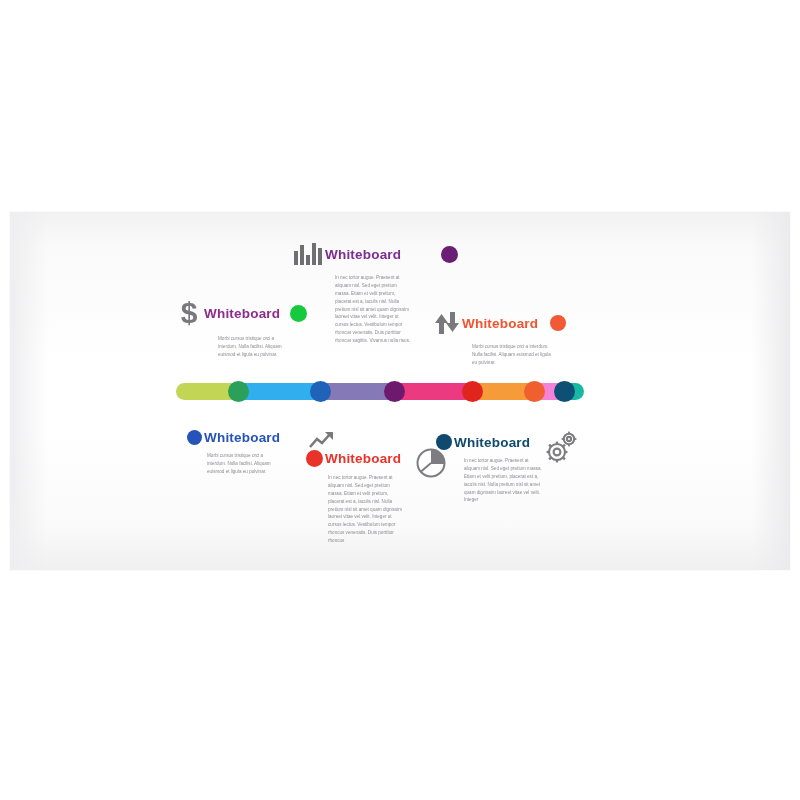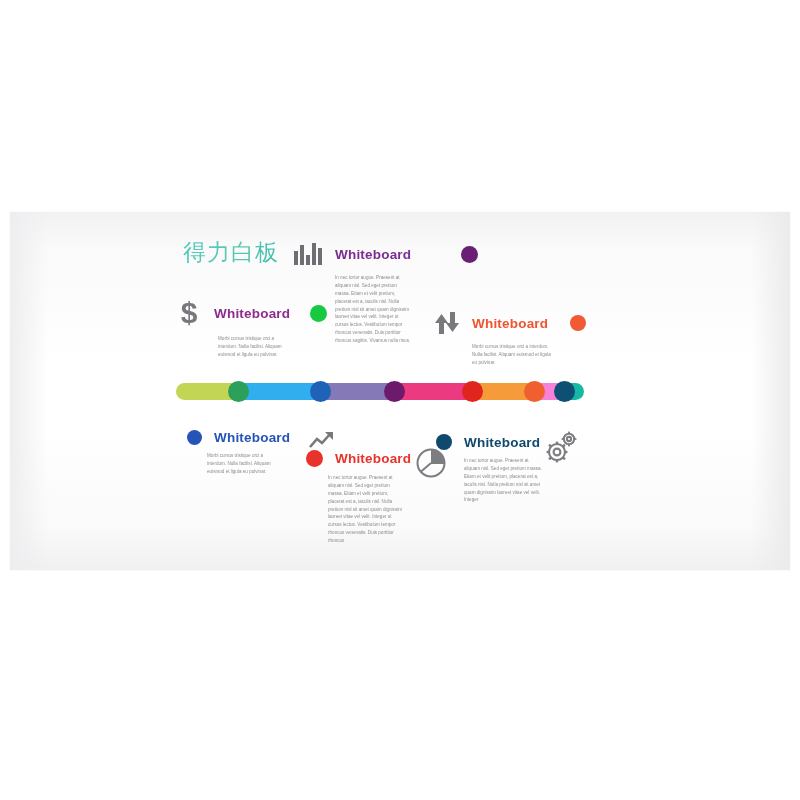--- a/index.html
+++ b/index.html
@@ -29,21 +29,21 @@
     position:absolute;left:183px;top:237px;
     font-size:23px;font-weight:400;letter-spacing:1px;
     background:linear-gradient(90deg,#4ec9b8 0%,#5bc8b0 50%,#3fbfae 100%);
     -webkit-background-clip:text;background-clip:text;color:transparent;
     -webkit-text-fill-color:transparent;
     white-space:nowrap;
   }
 
   
   .blk{position:absolute;}
-  .blk .hd{display:flex;align-items:center;gap:12px;white-space:nowrap;}
+  .blk .hd{display:flex;align-items:center;gap:2px;white-space:nowrap;}
   .blk .title{font-size:13.5px;font-weight:600;letter-spacing:.2px;}
   .blk .body{
     font-size:4.6px;line-height:1.72;color:#8d8d93;
     margin-top:6px;text-align:left;
   }
   .dot{border-radius:50%;display:inline-block;flex:none;}
   .ico{flex:none;display:inline-block;}
   .ico svg{display:block;}
 
   
@@ -63,21 +63,20 @@
 </style>
 </head>
 <body>
 
 <div class="stage">
 
   <div class="board">
     <div class="board-inner"></div>
   </div>
 
-  <div class="brand-title">得力白板</div>
 
   <div class="blk" style="left:293px;top:242px;width:88px;">
     <div class="hd">
       <span class="ico">
         <svg width="30" height="24" viewBox="0 0 30 24">
           <rect x="1" y="9" width="4" height="14" fill="#6e6e73"></rect>
           <rect x="7" y="3" width="4" height="20" fill="#6e6e73"></rect>
           <rect x="13" y="13" width="4" height="10" fill="#6e6e73"></rect>
           <rect x="19" y="1" width="4" height="22" fill="#6e6e73"></rect>
           <rect x="25" y="6" width="4" height="17" fill="#6e6e73"></rect>

